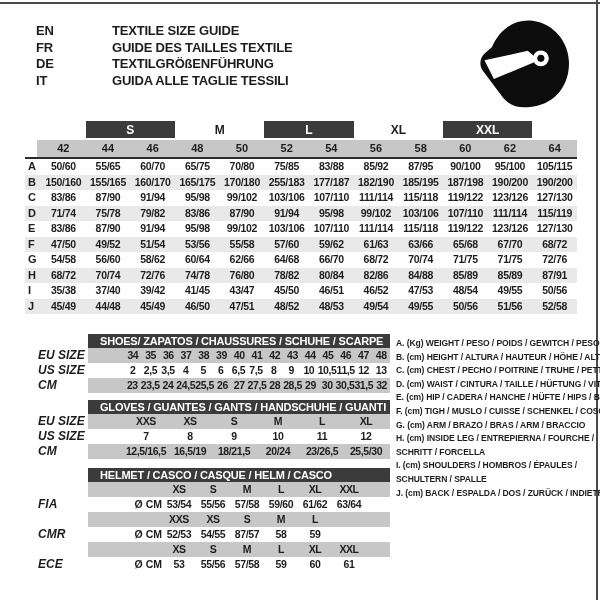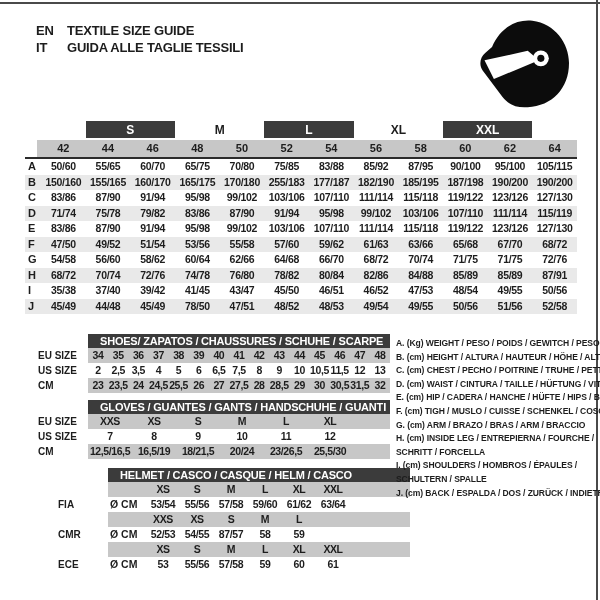--- a/index.html
+++ b/index.html
@@ -3,21 +3,21 @@
 <meta charset="utf-8">
 <style>
   html,body { margin:0; padding:0; background:#ffffff; }
   body { width:600px; height:600px; font-family:"Liberation Sans", sans-serif; color:#1d1d1d; }
   .page { position:relative; width:600px; height:600px; background:#fff; overflow:hidden; }
   .top-border { position:absolute; top:2px; left:0; width:600px; height:2px; background:#4a4a4a; }
   .right-border { position:absolute; top:0; right:2px; width:2px; height:600px; background:#4a4a4a; }
 
   
   .lang-block { position:absolute; left:36px; top:23px; }
-  .lang-row { display:flex; font-weight:bold; font-size:13px; line-height:16.5px; letter-spacing:-0.2px; }
+  .lang-row { display:flex; font-weight:bold; font-size:13px; line-height:16.5px; letter-spacing:-0.2px;gap:45px; }
   .lang-code { width:31px; }
 
   
   .helmet-icon { position:absolute; left:476px; top:18px; width:94px; height:92px; }
   .helmet-icon svg { width:100%; height:100%; }
 
   
   .size-table { position:absolute; left:25px; top:121px; width:552px; font-weight:bold; }
   .size-groups, .size-cols, .trow { display:grid; grid-template-columns:16px repeat(12,1fr); }
   .size-groups { height:19px; }
@@ -29,50 +29,58 @@
   .col-num { text-align:center; font-size:11px; }
   .trow { height:15.5px; line-height:15.6px; }
   .trow.stripe { background:var(--stripe,#e9e9e9); }
   .row-letter { font-size:11px; padding-left:3px; }
   .tcell { text-align:center; font-size:10.5px; letter-spacing:-0.3px; white-space:nowrap; }
 
   
   .ltable { position:absolute; left:30px; width:360px; font-weight:bold; }
   .shoes-table { top:334px; }
   .gloves-table { top:400px; }
-  .helmet-table { top:468px;margin-left:20px; }
+  .helmet-table { top:468px; }
   .table-title { margin-left:58px; height:14px; line-height:14px; background:var(--dark,#3b3b3b);
     color:#fff; font-size:11px; padding-left:12px; letter-spacing:-0.2px; white-space:nowrap; }
   .lrow { display:grid; grid-template-columns:58px 1fr; height:15px; line-height:15px; }
-  .lrow-label { font-size:10px; padding-left:8px; white-space:nowrap; }
-  .band { display:grid; }
+  .lrow-label { font-size:12px; padding-left:8px; white-space:nowrap;font-style:italic; }
+  .band { display:grid;padding-left:36px; }
   .band-gray { background:var(--gray,#c7c7c7); }
   .shoes-band  { grid-template-columns:repeat(15,1fr); }
   .gloves-band { grid-template-columns:repeat(6,44px) 1fr; }
   .helmet-band { grid-template-columns:38px repeat(6,34px) 1fr; }
   .lcell { text-align:center; font-size:10.5px; letter-spacing:-0.4px; white-space:nowrap; }
-  .helmet-band .lcell:first-child { text-align:left; padding-left:2px; letter-spacing:0; }
+  .helmet-band .lcell:first-child { text-align:right; padding-left:2px; letter-spacing:0; }
 
   
   .legend { position:absolute; left:396px; top:336px; width:222px; font-weight:bold;
     font-size:9.5px; line-height:13.6px; letter-spacing:-0.1px;
     transform:scaleX(0.9); transform-origin:left top; }
   .legend-line { white-space:nowrap; }
 </style>
 </head>
 <body>
 
 <div class="page">
   <div class="top-border"></div>
   <div class="right-border"></div>
 
   <div class="lang-block">
       <div class="lang-row">
         <div class="lang-code">EN</div>
         <div class="lang-text">TEXTILE SIZE GUIDE</div>
+      </div>
+      <div class="lang-row">
+        <div class="lang-code">FR</div>
+        <div class="lang-text">GUIDE DES TAILLES TEXTILE</div>
+      </div>
+      <div class="lang-row">
+        <div class="lang-code">DE</div>
+        <div class="lang-text">TEXTILGRÖßENFÜHRUNG</div>
       </div>
       <div class="lang-row">
         <div class="lang-code">IT</div>
         <div class="lang-text">GUIDA ALLE TAGLIE TESSILI</div>
       </div>
     </div>
 
   <div class="helmet-icon">
     <svg viewBox="0 0 100 98" xmlns="http://www.w3.org/2000/svg">
       <path d="M60,3 C84,6 99,27 99,48 C99,75 81,94 55,95 C43,96 34,92 28,84 L7,56 C3,50 4,42 10,37 L17,31 C25,12 41,1 60,3 Z" fill="#0c0c0c"></path>
@@ -239,21 +247,21 @@
           <div class="tcell">47/53</div>
           <div class="tcell">48/54</div>
           <div class="tcell">49/55</div>
           <div class="tcell">50/56</div>
         </div>
         <div class="trow stripe">
           <div class="row-letter">J</div>
           <div class="tcell">45/49</div>
           <div class="tcell">44/48</div>
           <div class="tcell">45/49</div>
-          <div class="tcell">78/50</div>
+          <div class="tcell">46/50</div>
           <div class="tcell">47/51</div>
           <div class="tcell">48/52</div>
           <div class="tcell">48/53</div>
           <div class="tcell">49/54</div>
           <div class="tcell">49/55</div>
           <div class="tcell">50/56</div>
           <div class="tcell">51/56</div>
           <div class="tcell">52/58</div>
         </div>
       </div>

